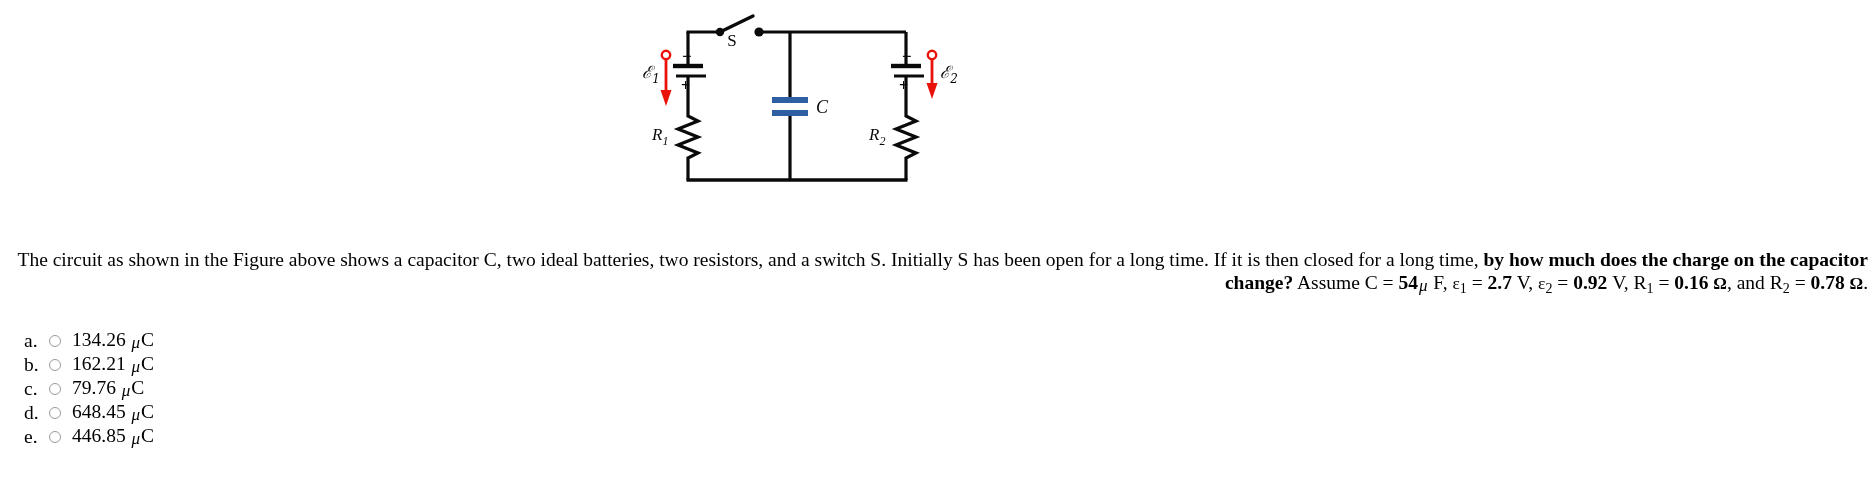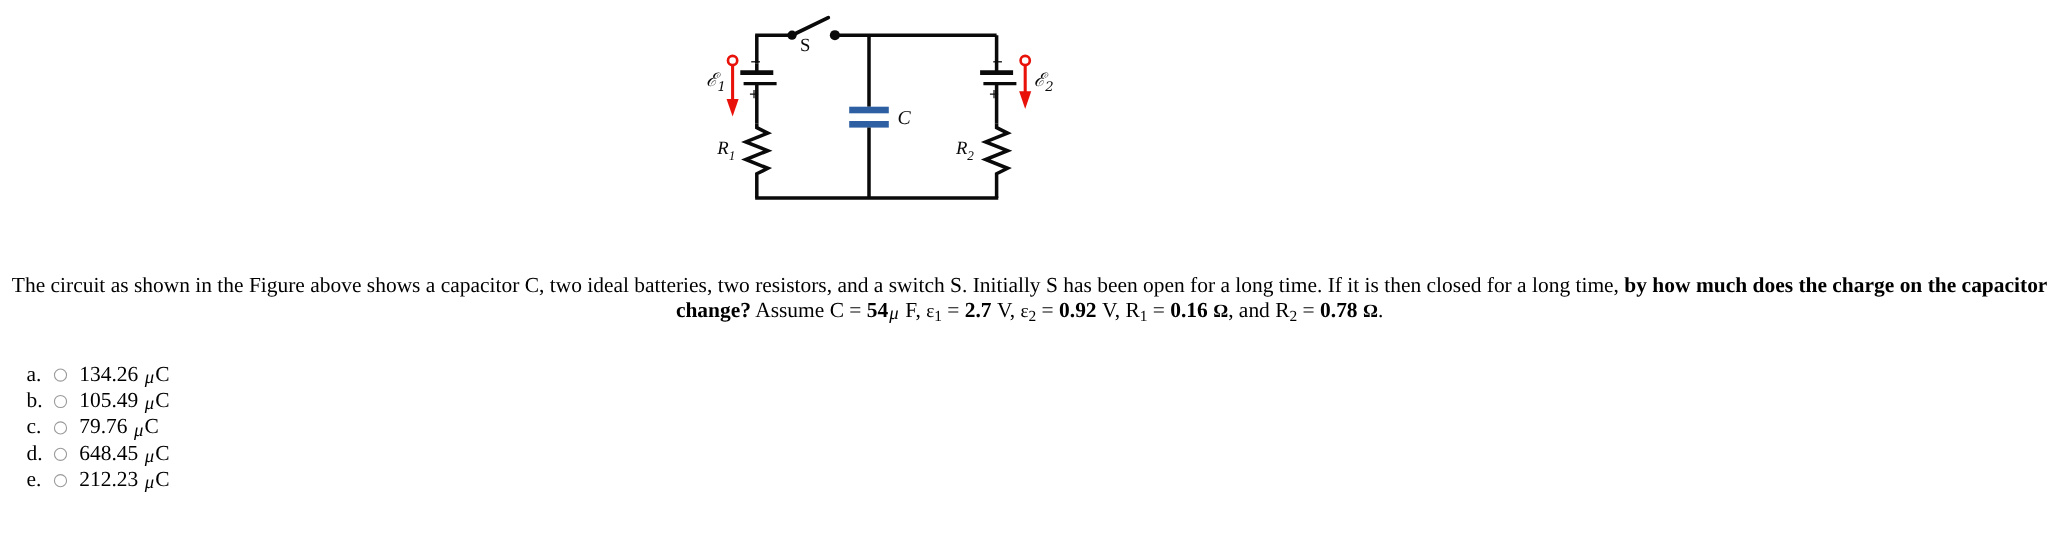--- a/index.html
+++ b/index.html
@@ -30,21 +30,21 @@
   }
 
   
   #question-text {
     position: absolute;
     left: 4px;
     top: 248px;
     width: 1864px;
     font-size: 19.5px;
     line-height: 23px;
-    text-align: center;
+    text-align: right;
     letter-spacing: 0px;
   }
   #question-text .b {
     font-weight: bold;
   }
   .mu-glyph {
     font-style: italic;
     font-family: "Liberation Serif", "DejaVu Serif", serif;
     font-size: 17px;
     vertical-align: -2px;
@@ -179,34 +179,34 @@
 
   <div class="option-row">
     <span class="option-letter">a.</span>
     <span class="option-radio"></span>
     <span class="option-text"><span>134.26</span> <span class="mu-glyph">μ</span><span>C</span></span>
   </div>
 
   <div class="option-row">
     <span class="option-letter">b.</span>
     <span class="option-radio"></span>
-    <span class="option-text"><span>105.49</span> <span class="mu-glyph">μ</span><span>C</span></span>
+    <span class="option-text"><span>162.21</span> <span class="mu-glyph">μ</span><span>C</span></span>
   </div>
 
   <div class="option-row">
     <span class="option-letter">c.</span>
     <span class="option-radio"></span>
     <span class="option-text"><span>79.76</span> <span class="mu-glyph">μ</span><span>C</span></span>
   </div>
 
   <div class="option-row">
     <span class="option-letter">d.</span>
     <span class="option-radio"></span>
     <span class="option-text"><span>648.45</span> <span class="mu-glyph">μ</span><span>C</span></span>
   </div>
 
   <div class="option-row">
     <span class="option-letter">e.</span>
     <span class="option-radio"></span>
-    <span class="option-text"><span>212.23</span> <span class="mu-glyph">μ</span><span>C</span></span>
+    <span class="option-text"><span>446.85</span> <span class="mu-glyph">μ</span><span>C</span></span>
   </div>
 
 </div>
 
 </body></html>

